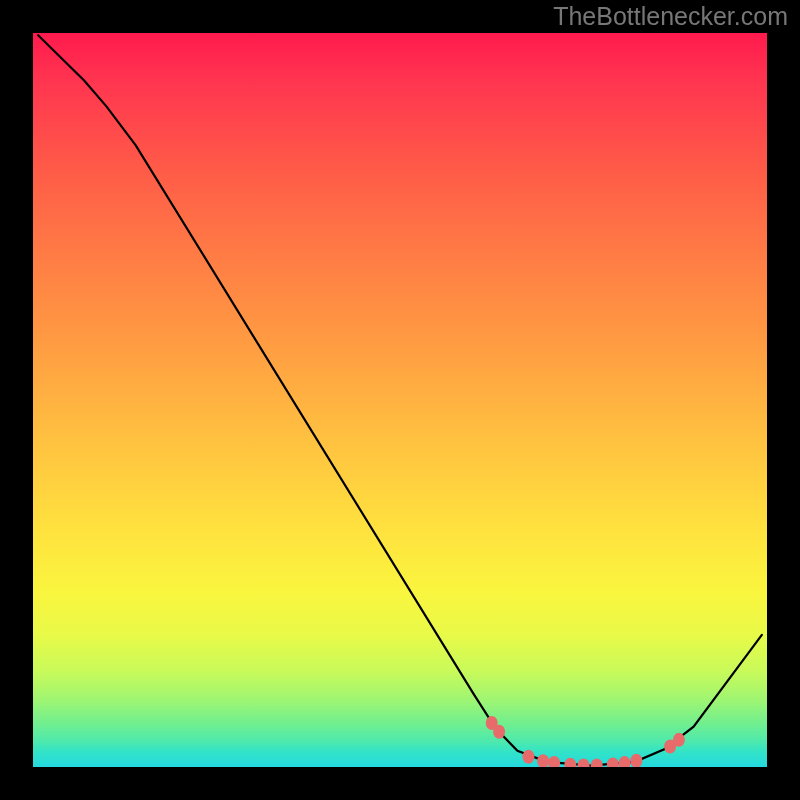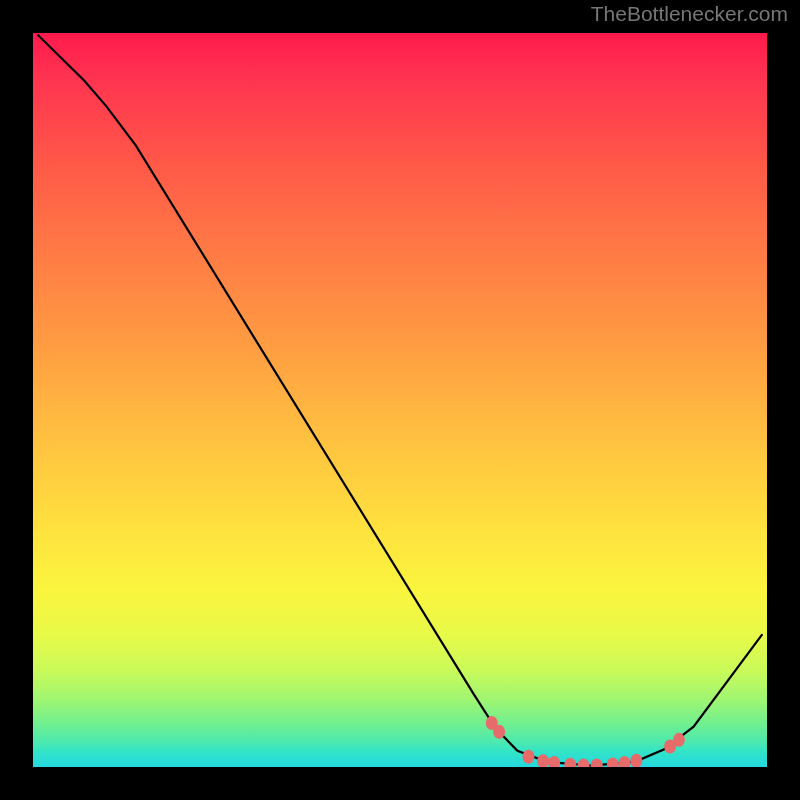--- a/index.html
+++ b/index.html
@@ -8,21 +8,21 @@
     width: 800px;
     height: 800px;
     background: #000;
     overflow: hidden;
   }
   .attribution {
     position: absolute;
     top: 2px;
     right: 12px;
     font-family: Arial, sans-serif;
-    font-size: 21px;
+    font-size: 25px;
     color: #777;
     z-index: 10;
   }
   .plot-area {
     position: absolute;
     left: 33px;
     top: 33px;
     width: 734px;
     height: 734px;
     overflow: hidden;

